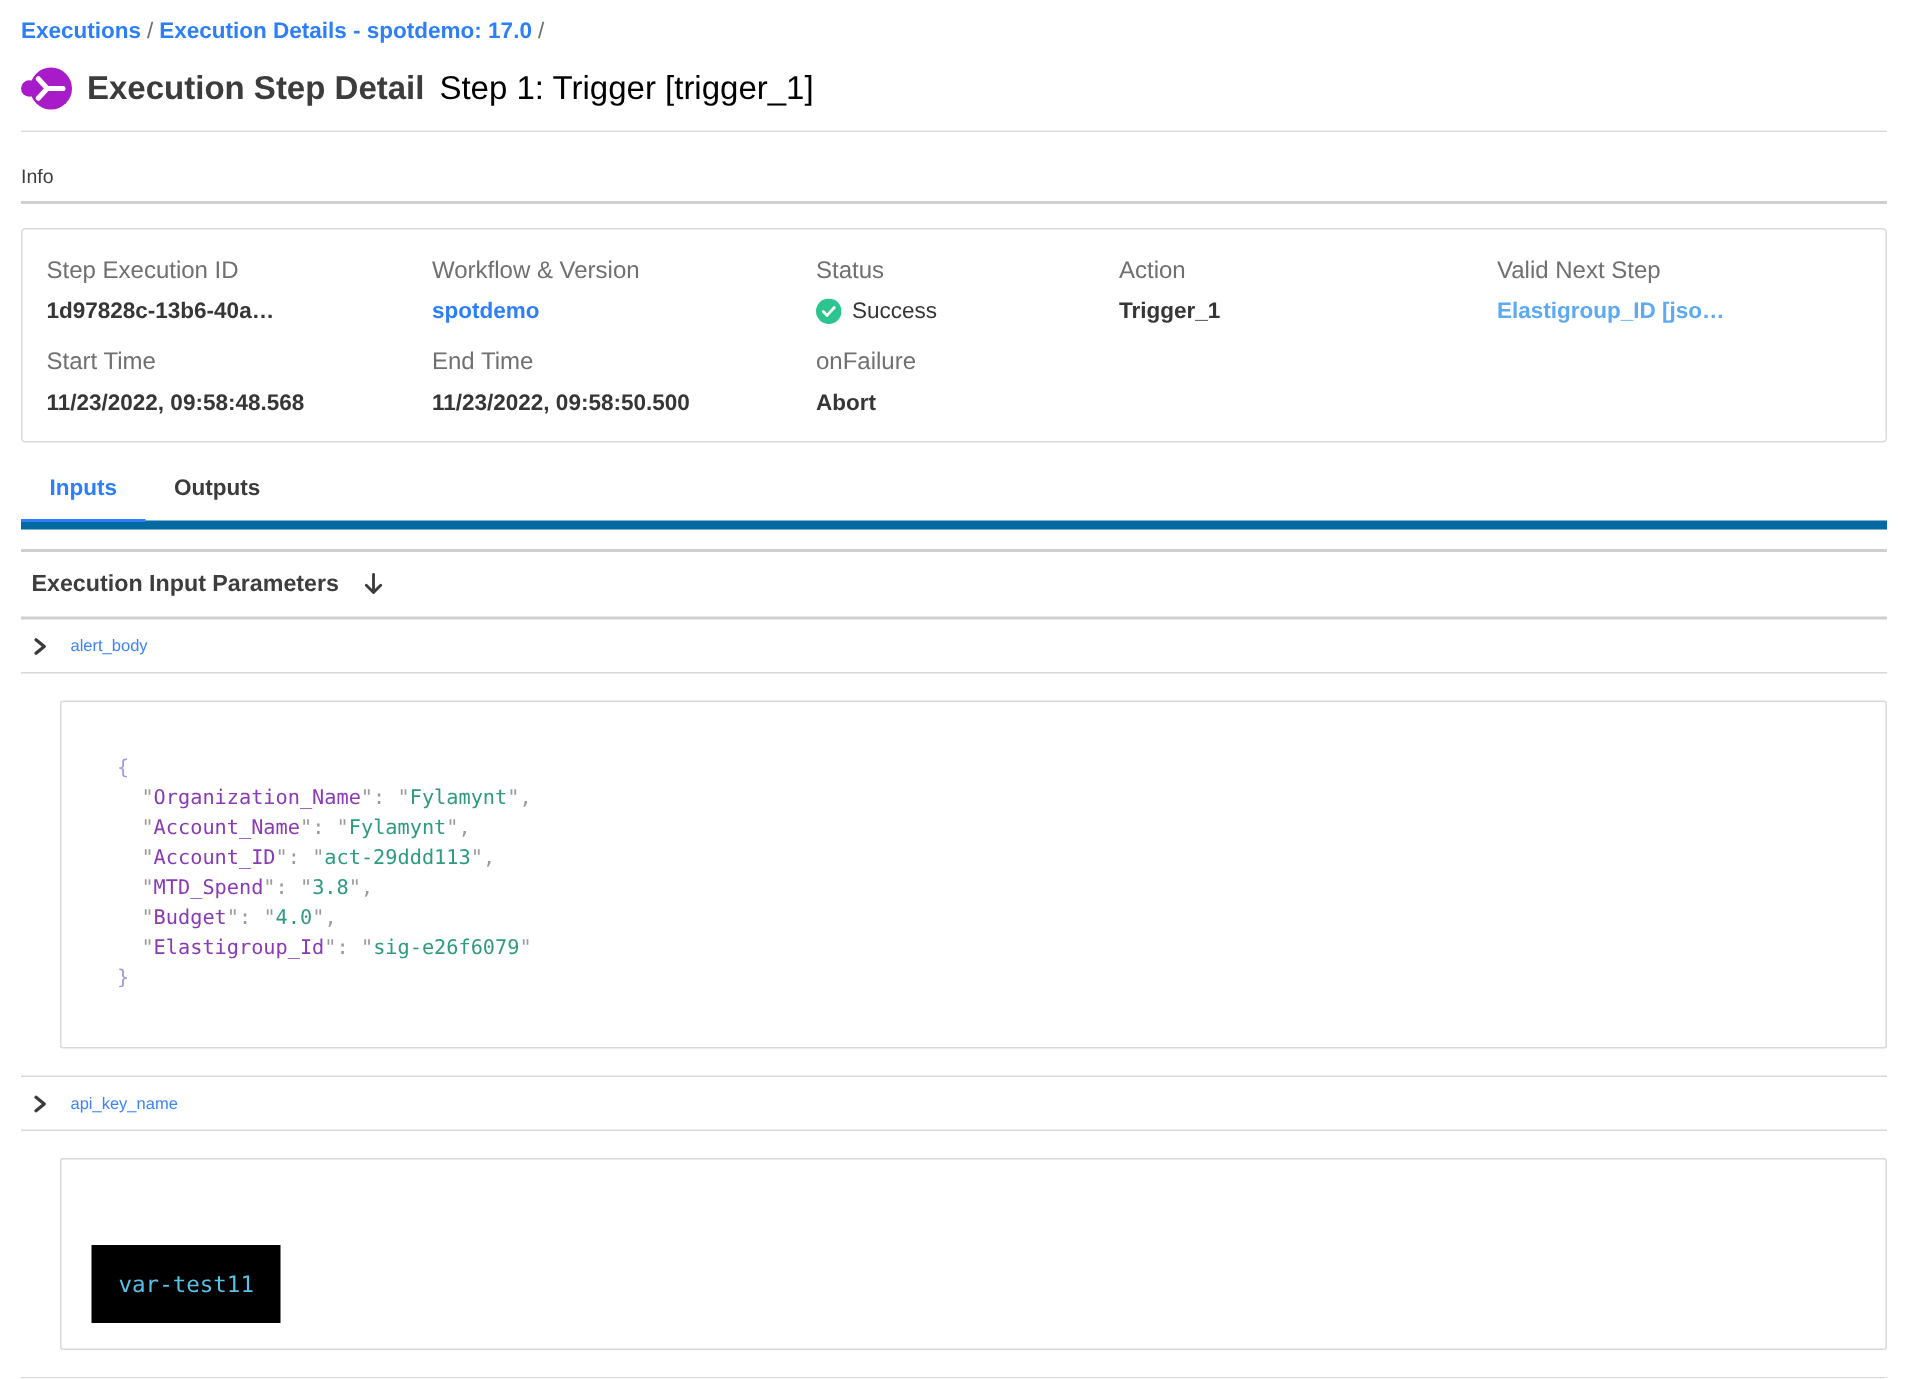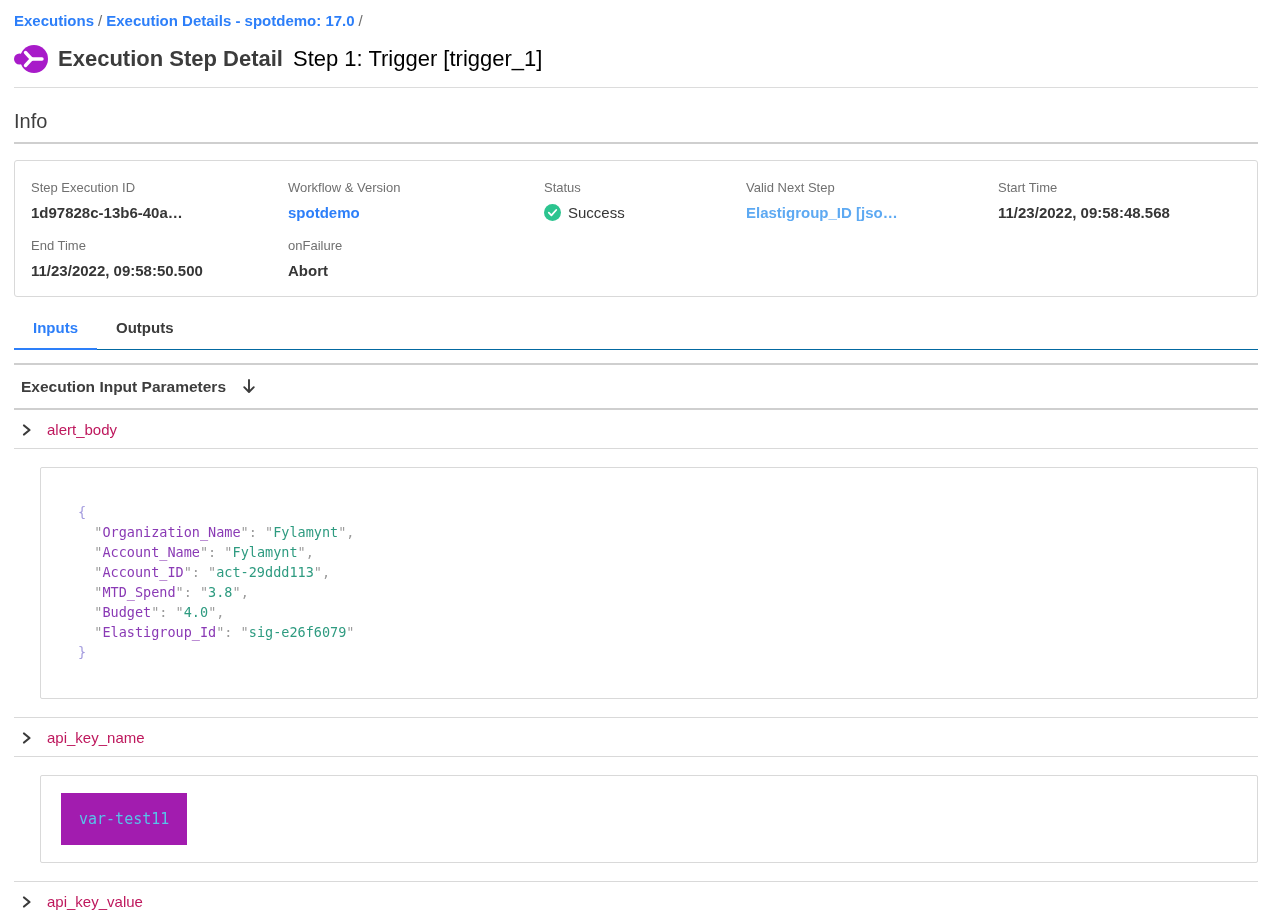--- a/index.html
+++ b/index.html
@@ -15,64 +15,64 @@
   
   .header { display:flex; align-items:center; margin-top:15px; }
   .logo { width:34px; height:30px; margin-right:10px; flex:0 0 auto; }
   .title { font-size:22px; font-weight:700; color:#3c3c3c; }
   .subtitle { font-size:22px; font-weight:400; color:#000000; margin-left:10px; }
 
   .hr1 { border:none; border-top:1px solid #dcdcdc; margin-top:13px; }
   .hr2 { border:none; border-top:2px solid #cfcfcf; }
   .hr3 { border:none; border-top:1px solid #d9d9d9; }
 
-  .info-title { margin-top:22px; font-size:20px; color:#3d3d3d; }
+  .info-title { margin-top:22px; font-size:13px; color:#3d3d3d; }
   .info-title + .hr2 { margin-top:9px; }
 
   
   .card { margin-top:16px; border:1px solid #d9d9d9; border-radius:3px;
     padding:19px 16px 17px 16px; display:grid;
     grid-template-columns:257px 256px 202px 252px 1fr; row-gap:17px; }
-  .field .lbl { font-size:13px; color:#707070; margin-bottom:9px; }
+  .field .lbl { font-size:16px; color:#707070; margin-bottom:9px; }
   .field .val { font-size:15px; font-weight:700; color:#363636; }
   .field .val.link { color:#2d7ff9; cursor:pointer; }
   .field .val.link-light { color:#5da9f2; cursor:pointer; }
   .status-val { display:flex; align-items:center; font-weight:400 !important; }
   .status-val svg { margin-right:7px; }
 
   
-  .tabs { margin-top:22px; display:flex; border-bottom:1px solid #0369a1; }
+  .tabs { margin-top:22px; display:flex; border-bottom:6px solid #0369a1; }
   .tab { font-size:15px; font-weight:600; padding:0 19px 13px 19px; cursor:pointer; color:#3b3b3b; position:relative; }
   .tab.active { color:#2d7ff9; }
   .tab.active::after { content:""; position:absolute; left:0; right:0; bottom:-1px; height:2px; background:#2d7ff9; }
   .tabs + .hr2 { margin-top:13px; }
 
   
   .param-head { display:flex; align-items:flex-start; padding:13px 0 12px 7px; }
   .param-head .txt { font-size:15.5px; font-weight:600; color:#3d3d3d; }
   .param-head .arr { margin-left:15px; display:flex; cursor:pointer; }
 
   
   .param-row { display:flex; align-items:center; padding:11px 0 10px 6px; cursor:pointer; }
   .param-row .chev { display:flex; margin-right:14px; }
-  .param-row .nm { font-size:15px; color:#be185d; }
+  .param-row .nm { font-size:11px; color:#3b82f6; }
 
   
   .panel { margin:18px 0 18px 26px; border:1px solid #d9d9d9; border-radius:2px; }
   .code { font-family:"DejaVu Sans Mono", monospace; font-size:13.5px; line-height:20px;
     padding:34px 35px 36px 37px; white-space:pre; color:#9b9b9b; }
   .tok-brace { color:#a29ade; }
   .tok-key { color:#8a3ab5; }
   .tok-val { color:#2e9b80; }
   .tok-q, .tok-p { color:#9b9b9b; }
 
   .chip-panel { padding:17px 20px; }
   .chip { display:inline-flex; align-items:center; justify-content:center;
-    min-width:105px; height:52px; background:#a21caf; padding:0 18px;
-    font-family:"DejaVu Sans Mono", monospace; font-size:15px; color:#58c3e9; }
+    min-width:105px; height:52px; background:#000000; padding:0 18px;
+    font-family:"DejaVu Sans Mono", monospace; font-size:15px; color:#58c3e9;margin-top:40px; }
 </style>
 </head>
 <body>
 
 <div class="page">
 
   <div class="breadcrumb">
     <a>Executions</a><span class="sep">/</span><a>Execution Details - spotdemo: 17.0</a><span class="sep">/</span>
   </div>
 
@@ -108,20 +108,24 @@
       <div class="lbl">Status</div>
       <div class="val status-val">
         <svg width="17" height="17" viewBox="0 0 17 17">
           <circle cx="8.5" cy="8.5" r="8.5" fill="#2cc48f"></circle>
           <path d="M4.8 8.7 L7.4 11.3 L12.2 6.0" stroke="#fff" stroke-width="1.8" fill="none" stroke-linecap="round" stroke-linejoin="round"></path>
         </svg>
         <span>Success</span>
       </div>
     </div>
     <div class="field">
+      <div class="lbl">Action</div>
+      <div class="val">Trigger_1</div>
+    </div>
+    <div class="field">
       <div class="lbl">Valid Next Step</div>
       <div class="val link-light">Elastigroup_ID [jso…</div>
     </div>
     <div class="field">
       <div class="lbl">Start Time</div>
       <div class="val">11/23/2022, 09:58:48.568</div>
     </div>
     <div class="field">
       <div class="lbl">End Time</div>
       <div class="val">11/23/2022, 09:58:50.500</div>

